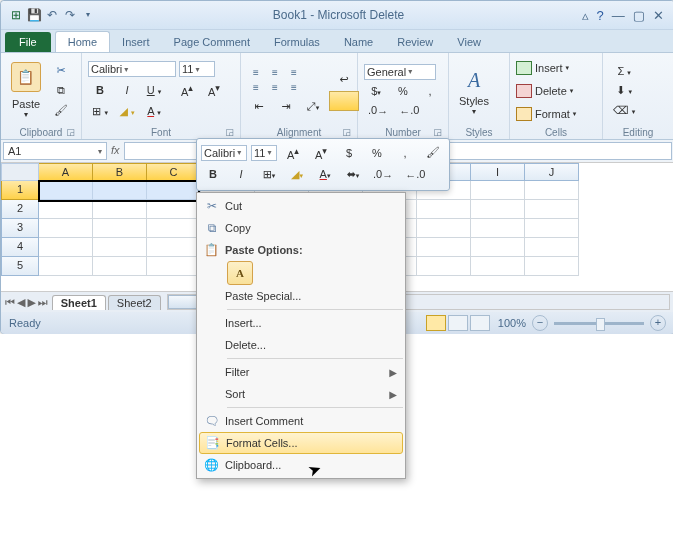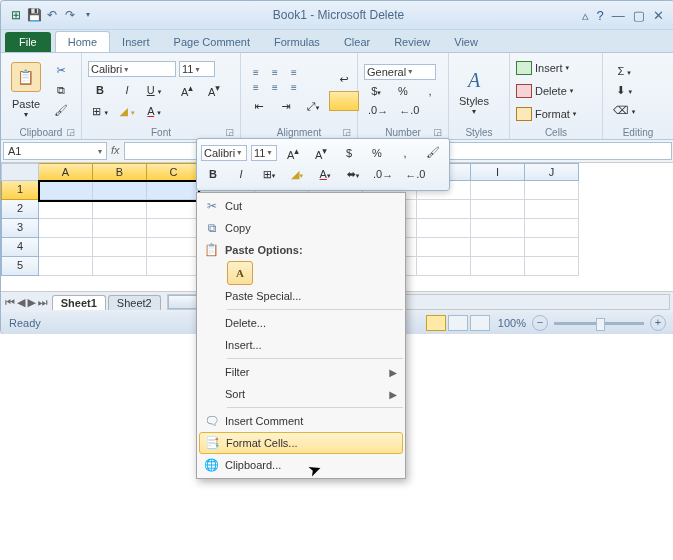--- a/index.html
+++ b/index.html
@@ -97,21 +97,21 @@
       <span>✕</span>
     </div>
   </div>
 
   <div class="tabs">
     <div class="filetab">File</div>
     <div class="tab active">Home</div>
     <div class="tab">Insert</div>
     <div class="tab">Page Comment</div>
     <div class="tab">Formulas</div>
-    <div class="tab">Clear</div>
+    <div class="tab">Name</div>
     <div class="tab">Review</div>
     <div class="tab">View</div>
     <div class="helpicons">
     </div>
   </div>
 
   <div class="ribbon">
 
     <div class="group" style="width:68px">
       <div class="body">
@@ -422,25 +422,25 @@
   <div class="paste-opt">
       <span>A</span>
     </div>
   <div class="ctxitem">
       <span class="mi-icon"></span>
       <span>Paste Special...</span>
     </div>
   <div class="ctxsep"></div>
   <div class="ctxitem">
       <span class="mi-icon"></span>
+      <span>Insert...</span>
+    </div>
+  <div class="ctxitem">
+      <span class="mi-icon"></span>
       <span>Delete...</span>
-    </div>
-  <div class="ctxitem">
-      <span class="mi-icon"></span>
-      <span>Insert...</span>
     </div>
   <div class="ctxsep"></div>
   <div class="ctxitem">
       <span class="mi-icon"></span>
       <span>Filter</span>
       <span class="sub-arrow">▶</span>
     </div>
   <div class="ctxitem">
       <span class="mi-icon"></span>
       <span>Sort</span>

